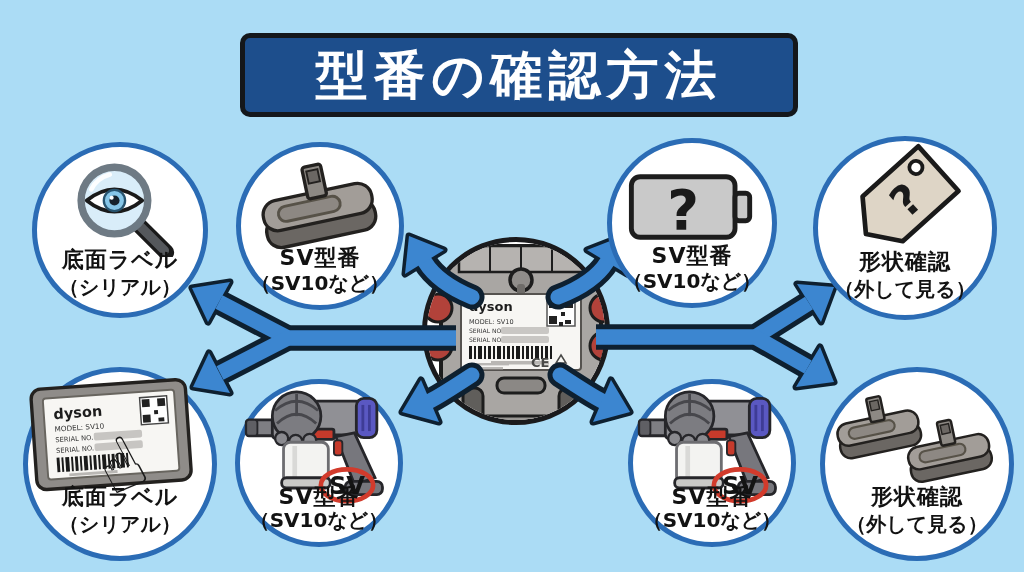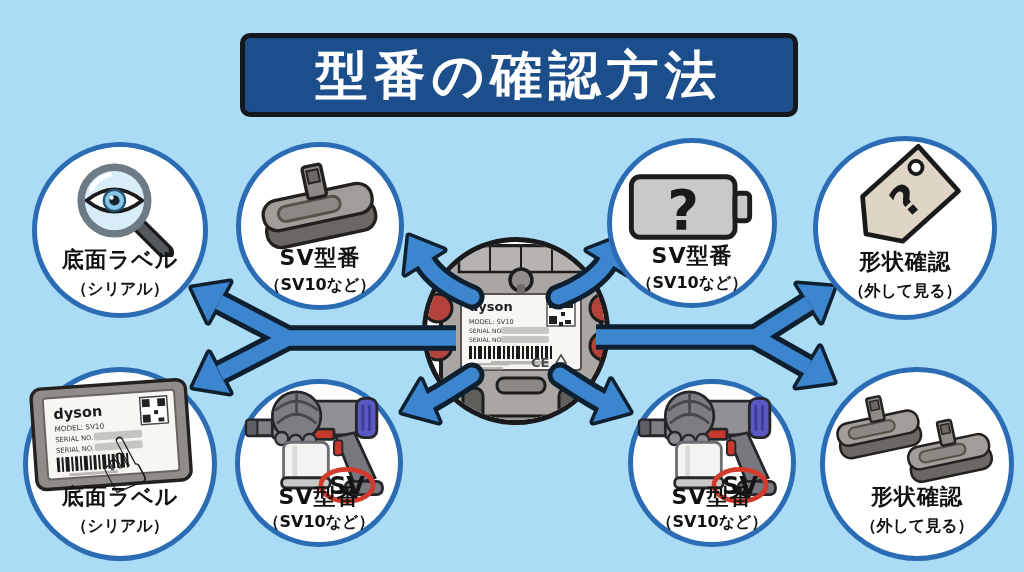--- a/index.html
+++ b/index.html
@@ -8,21 +8,21 @@
   .banner{position:absolute;left:240px;top:33px;width:558px;height:84px;box-sizing:border-box;
           background:#1d4e8c;border:5px solid #14171b;border-radius:10px;
           display:flex;align-items:center;justify-content:center;z-index:4;}
   .banner .title{color:#ffffff;font-size:52px;font-weight:bold;letter-spacing:6px;line-height:1;}
   .circle{position:absolute;box-sizing:border-box;background:#ffffff;border-radius:50%;
           border:5px solid #2b6cb5;z-index:3;}
   .circle .icon{position:absolute;left:0;right:0;display:flex;justify-content:center;}
   .circle .label,.circle .sublabel{position:absolute;left:-24px;right:-24px;text-align:center;
           color:#121212;font-weight:bold;line-height:1;}
   .circle .label{font-size:22px;letter-spacing:1px;}
-  .circle .sublabel{font-size:16px;text-align:center;}
+  .circle .sublabel{font-size:20px;text-align:center;}
   .c-top-outer .label{bottom:42px;} .c-top-outer .sublabel{bottom:16px;}
   .c-top-inner .label{bottom:36px;} .c-top-inner .sublabel{bottom:12px;}
   .c-bot-outer .label{bottom:48px;} .c-bot-outer .sublabel{bottom:22px;}
   .c-bot-inner .label{bottom:34px;} .c-bot-inner .sublabel{bottom:12px;}
   .center-circle{position:absolute;left:422px;top:237px;width:188px;height:188px;box-sizing:border-box;
           background:#fff;border:5px solid #1a1a1c;border-radius:50%;overflow:hidden;z-index:1;}
   svg.arrows{position:absolute;left:0;top:0;z-index:2;}
   .shd{fill:none;stroke:#0e2030;stroke-width:25;stroke-linecap:round;stroke-linejoin:round;}
   .shb{fill:none;stroke:#3c86d0;stroke-width:15;stroke-linecap:round;stroke-linejoin:round;}
   .flat{stroke-linecap:butt;}

